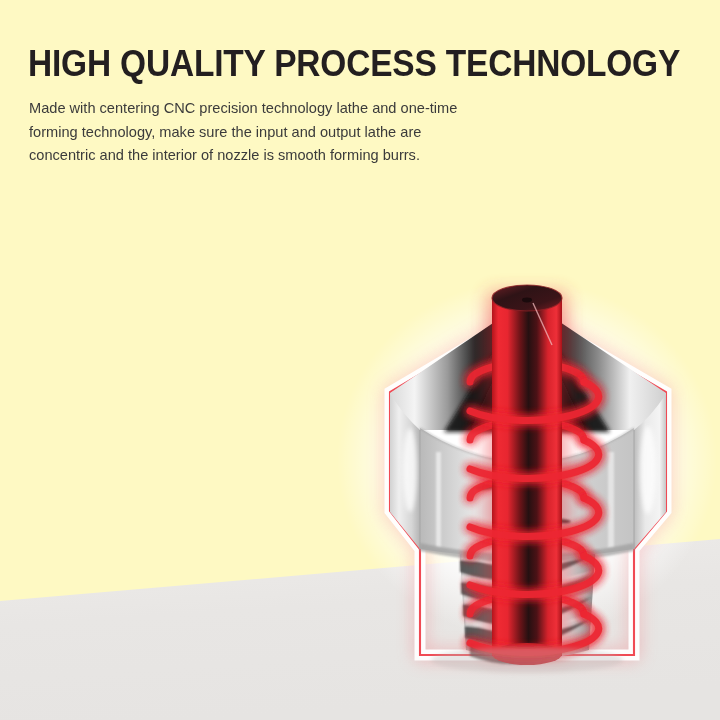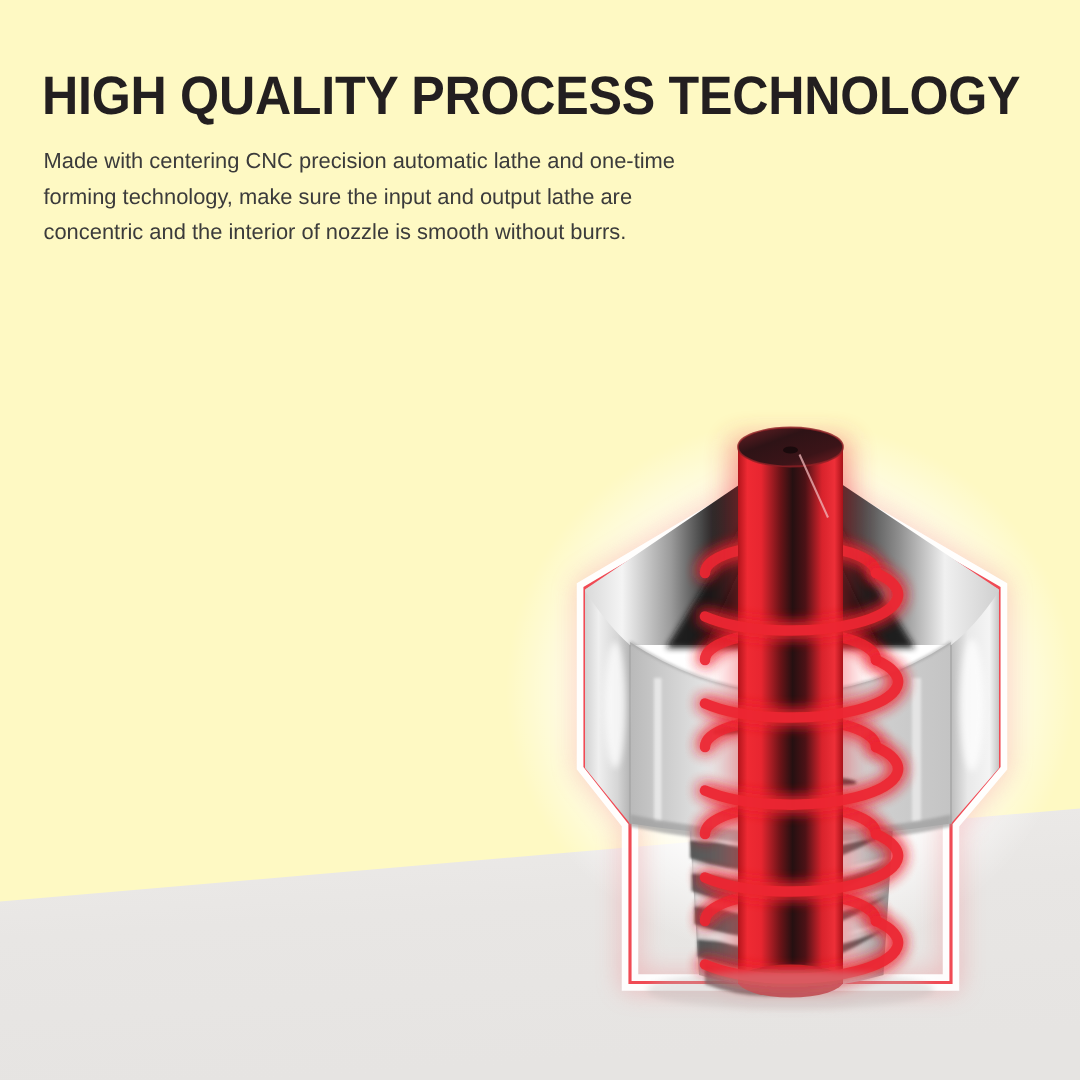--- a/index.html
+++ b/index.html
@@ -81,23 +81,23 @@
         <stop offset="45%" stop-color="#e8e6e4"></stop>
         <stop offset="100%" stop-color="#e6e4e2"></stop>
       </linearGradient>
     </defs>
     <path d="M0,601 L720,539 L720,720 L0,720 Z" fill="url(#groundGrad)"></path>
   </svg>
 
   <h1 class="headline">HIGH QUALITY PROCESS TECHNOLOGY</h1>
 
   <p class="body-copy">
-    <span>Made with centering CNC precision automatic lathe and one-time</span>
+    <span>Made with centering CNC precision technology lathe and one-time</span>
     <span>forming technology, make sure the input and output lathe are</span>
-    <span>concentric and the interior of nozzle is smooth without burrs.</span>
+    <span>concentric and the interior of nozzle is smooth forming burrs.</span>
   </p>
 
   <div class="product-art">
   <svg viewBox="0 0 720 720" width="720" height="720">
     <defs>
 
       <linearGradient id="coneLeft" x1="0" y1="0" x2="1" y2="0">
         <stop offset="0%" stop-color="#d9d9d9"></stop>
         <stop offset="18%" stop-color="#f4f4f4"></stop>
         <stop offset="42%" stop-color="#9a9a9a"></stop>

